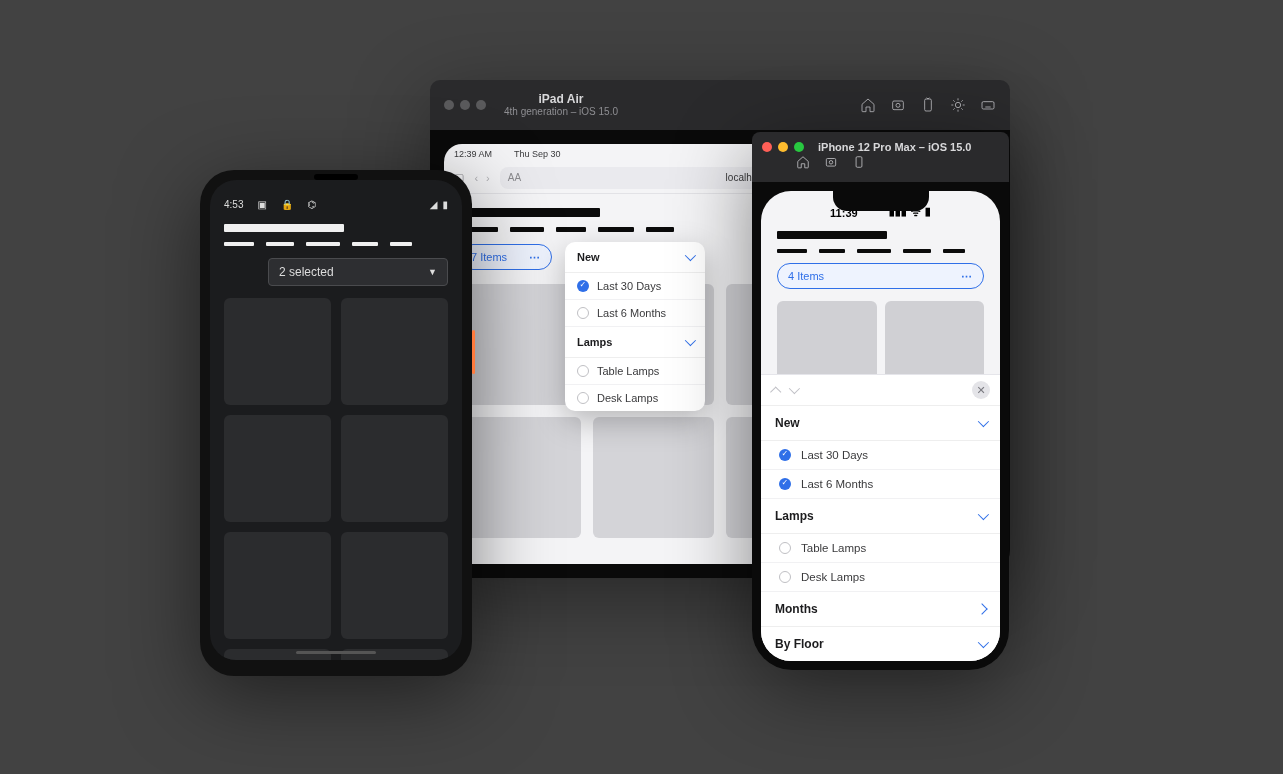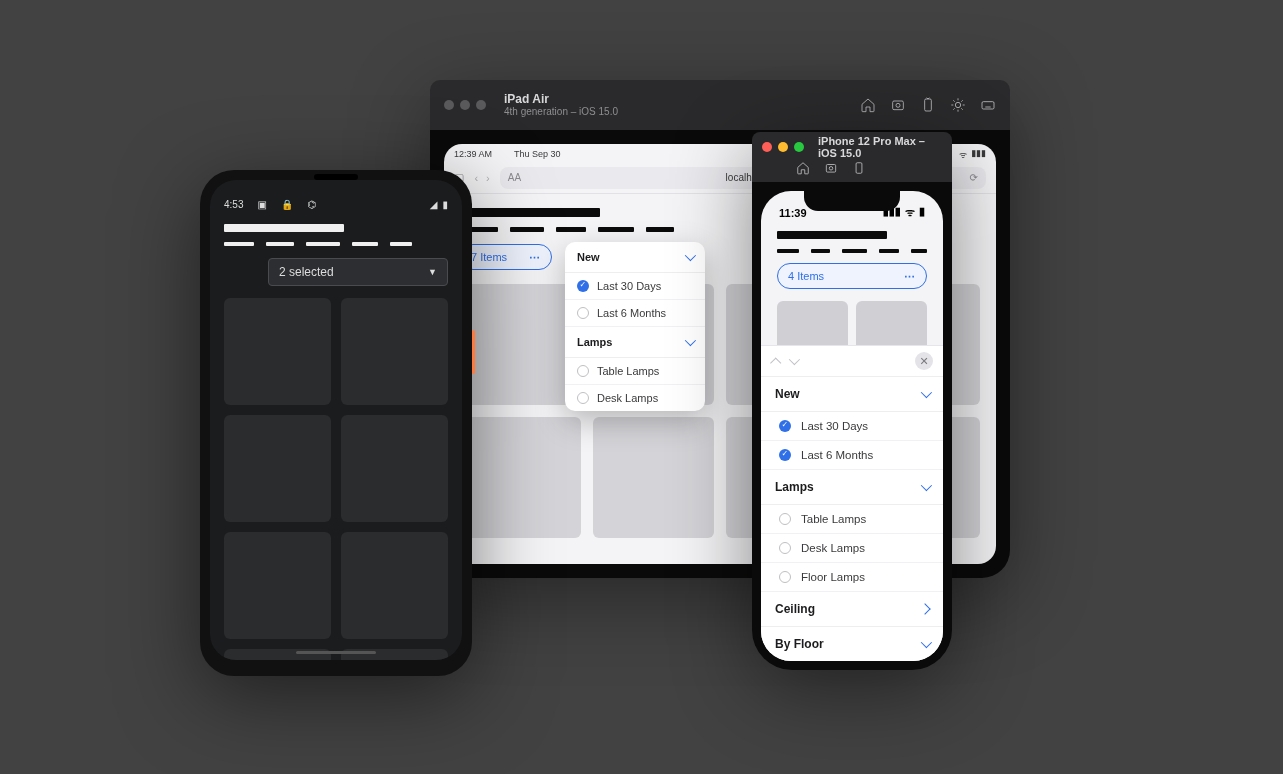--- a/index.html
+++ b/index.html
@@ -21,20 +21,21 @@
     filter: drop-shadow(0 20px 40px rgba(0,0,0,.4));
   }
   .sim-titlebar {
     background: #2a2a2c;
     height: 50px;
     border-radius: 10px 10px 0 0;
     display: flex; align-items: center;
     padding: 0 14px;
     color: #d8d8da;
     gap: 12px;
+    text-align: center;
   }
   .traffic { display: flex; gap: 6px; margin-right: 6px;}
   .traffic span { width: 10px; height: 10px; border-radius: 50%; background:#5a5a5c;}
   .traffic.active .close{ background:#ff5f57;}
   .traffic.active .min{ background:#febc2e;}
   .traffic.active .max{ background:#28c840;}
   .sim-title { font-size: 12px; line-height:1.1; font-weight:600; }
   .sim-sub { font-size: 10px; color:#8e8e92; font-weight:400;}
   .sim-actions { margin-left:auto; display:flex; gap:14px; color:#b9b9bd;}
   .sim-actions .ic { width:16px; height:16px; display:flex; align-items:center; justify-content:center; font-size:14px;}
@@ -110,21 +111,21 @@
   }
   .radio.checked{ border:none; background:#2f6fe8; position:relative;}
   .radio.checked::after{
     content:"✓"; color:#fff; font-size:8px; position:absolute;
     left:2.5px; top:0px;
   }
 
   
   .iphone-window{
     position:absolute; left:752px; top:132px;
-    width:200px;
+    width:257px;
     filter: drop-shadow(0 20px 40px rgba(0,0,0,.45));
   }
   .iphone-window .sim-titlebar{
     border-radius:8px 8px 0 0; padding:0 10px;
     flex-direction:column; align-items:flex-start; gap:2px;
     justify-content:center;
   }
   .iph-top{ display:flex; width:100%; align-items:center; gap:8px;}
   .iph-top .sim-title{ font-size:11px; }
   .iph-acts{ display:flex; gap:14px; color:#b9b9bd; padding:0 0 0 6px; width:100%; justify-content:flex-start; }
@@ -133,21 +134,21 @@
   .iphone-screen{
     background:#f4f4f6; border-radius:30px; height:470px;
     overflow:hidden; position:relative;
   }
   .notch{
     position:absolute; top:0; left:50%; transform:translateX(-50%);
     width:96px; height:20px; background:#0a0a0a;
     border-radius:0 0 14px 14px; z-index:5;
   }
   .iph-status{
-    height:30px; display:flex; justify-content:space-between;
+    height:30px; display:flex; justify-content:center;
     align-items:flex-end; padding:0 18px 2px; font-size:11px; font-weight:600;gap:31px;
   }
   .iph-status .ri{ display:flex; gap:4px; align-items:center;}
   .iph-content{ padding:10px 16px; }
   .iph-content .redact-title{ width:110px; height:8px;}
   .iph-content .redact-tabs span{ height:4px;}
   .iph-pill{
     margin-top:10px; width:100%; height:26px;
   }
   .iph-grid{ margin-top:12px; display:grid; grid-template-columns:1fr 1fr; gap:8px;}
@@ -435,26 +436,22 @@
             <span class="chev chev-down"></span>
           </div>
           <div class="opt">
             <span class="radio"></span>
             <span>Table Lamps</span>
           </div>
           <div class="opt">
             <span class="radio"></span>
             <span>Desk Lamps</span>
           </div>
-          <div class="opt">
-            <span class="radio"></span>
-            <span>Floor Lamps</span>
-          </div>
           <div class="sec">
-            <span>Ceiling</span>
+            <span>Months</span>
             <span class="chev chev-right" style="color:#2f6fe8;"></span>
           </div>
           <div class="sec" style="border-bottom:none;">
             <span>By Floor</span>
             <span class="chev chev-down"></span>
           </div>
         </div>
       </div>
     </div>
   </div>

